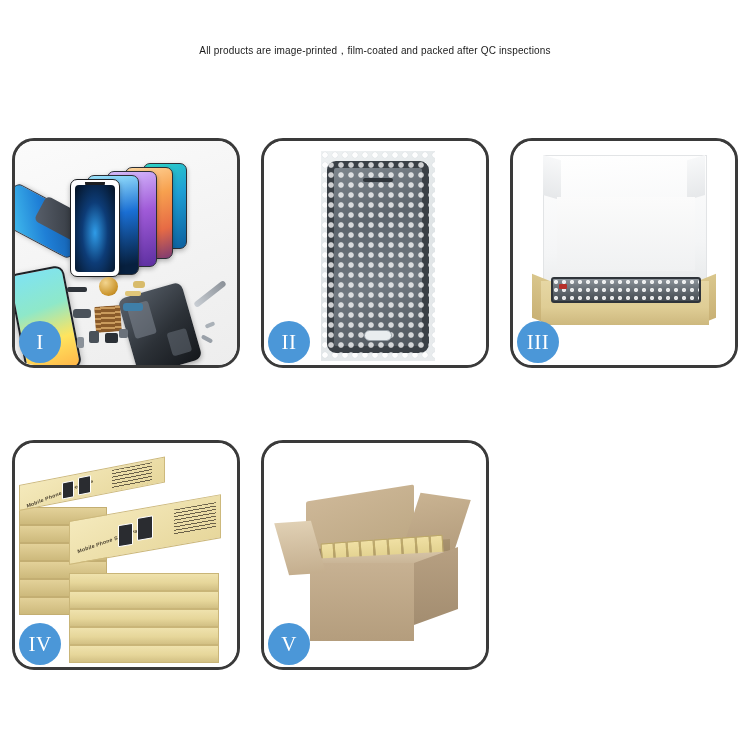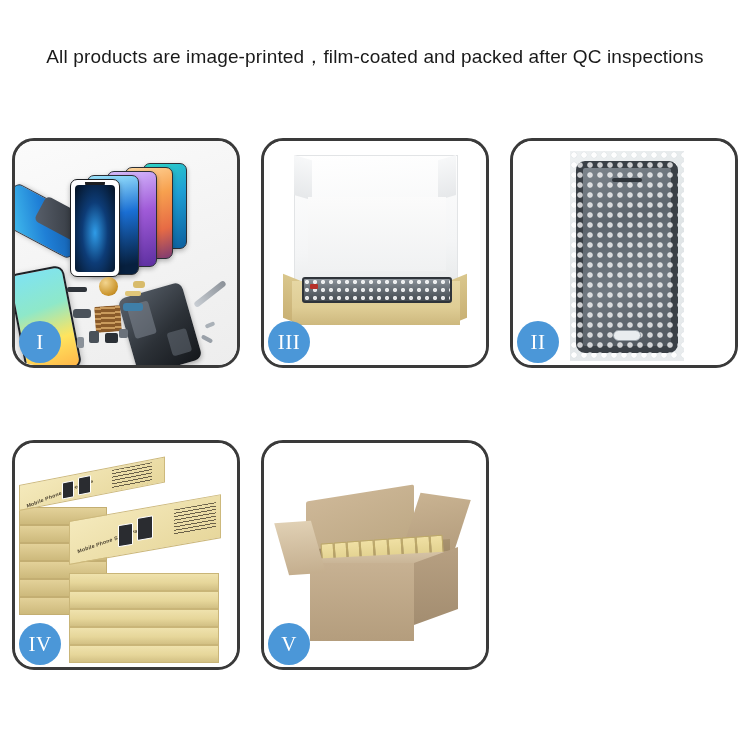--- a/index.html
+++ b/index.html
@@ -26,21 +26,21 @@
     font-size: 35px;
     font-weight: 500;
     letter-spacing: 1.1px;
     color: #111111;
     line-height: 40px;
     white-space: nowrap;
   }
 
   .subtitle {
     margin-top: 8px;
-    font-size: 19px;
+    font-size: 10px;
     font-weight: 400;
     color: #1a1a1a;
     letter-spacing: 0.15px;
     white-space: nowrap;
   }
 
   
   .grid {
     position: absolute;
     top: 138px;
@@ -419,45 +419,45 @@
         <div class="part pt8"></div>
         <div class="part pt9"></div>
         <div class="part pt10"></div>
         <div class="part pt11"></div>
         <div class="tool"></div>
       </div>
       <div class="badge">I</div>
     </div>
 
     <div class="panel">
+      <div class="stage p2">
+        <div class="bubble-sheet"></div>
+        <div class="screen-dark">
+          <div class="ear-sp"></div>
+          <div class="home-btn"></div>
+        </div>
+      </div>
+      <div class="badge">II</div>
+    </div>
+
+    <div class="panel">
       <div class="stage p3">
         <div class="box3-lid"></div>
         <div class="box3-lid-l"></div>
         <div class="box3-lid-r"></div>
         <div class="box3-foam"></div>
         <div class="box3-tray-l"></div>
         <div class="box3-tray-r"></div>
         <div class="box3-tray"></div>
         <div class="box3-screen"></div>
       </div>
       <div class="badge">III</div>
     </div>
 
     <div class="panel">
-      <div class="stage p2">
-        <div class="bubble-sheet"></div>
-        <div class="screen-dark">
-          <div class="ear-sp"></div>
-          <div class="home-btn"></div>
-        </div>
-      </div>
-      <div class="badge">II</div>
-    </div>
-
-    <div class="panel">
       <div class="stage p4">
 
         <div class="stk-side" style="left:4px;  top:64px;  width:88px; height:18px;"></div>
         <div class="stk-side" style="left:4px;  top:82px;  width:88px; height:18px;"></div>
         <div class="stk-side" style="left:4px;  top:100px; width:88px; height:18px;"></div>
         <div class="stk-side" style="left:4px;  top:118px; width:88px; height:18px;"></div>
         <div class="stk-side" style="left:4px;  top:136px; width:88px; height:18px;"></div>
         <div class="stk-side" style="left:4px;  top:154px; width:88px; height:18px;"></div>
 
         <div class="stk-top" style="left:4px; top:42px; width:146px; height:26px; transform:skewY(-11deg); transform-origin:left top;">

